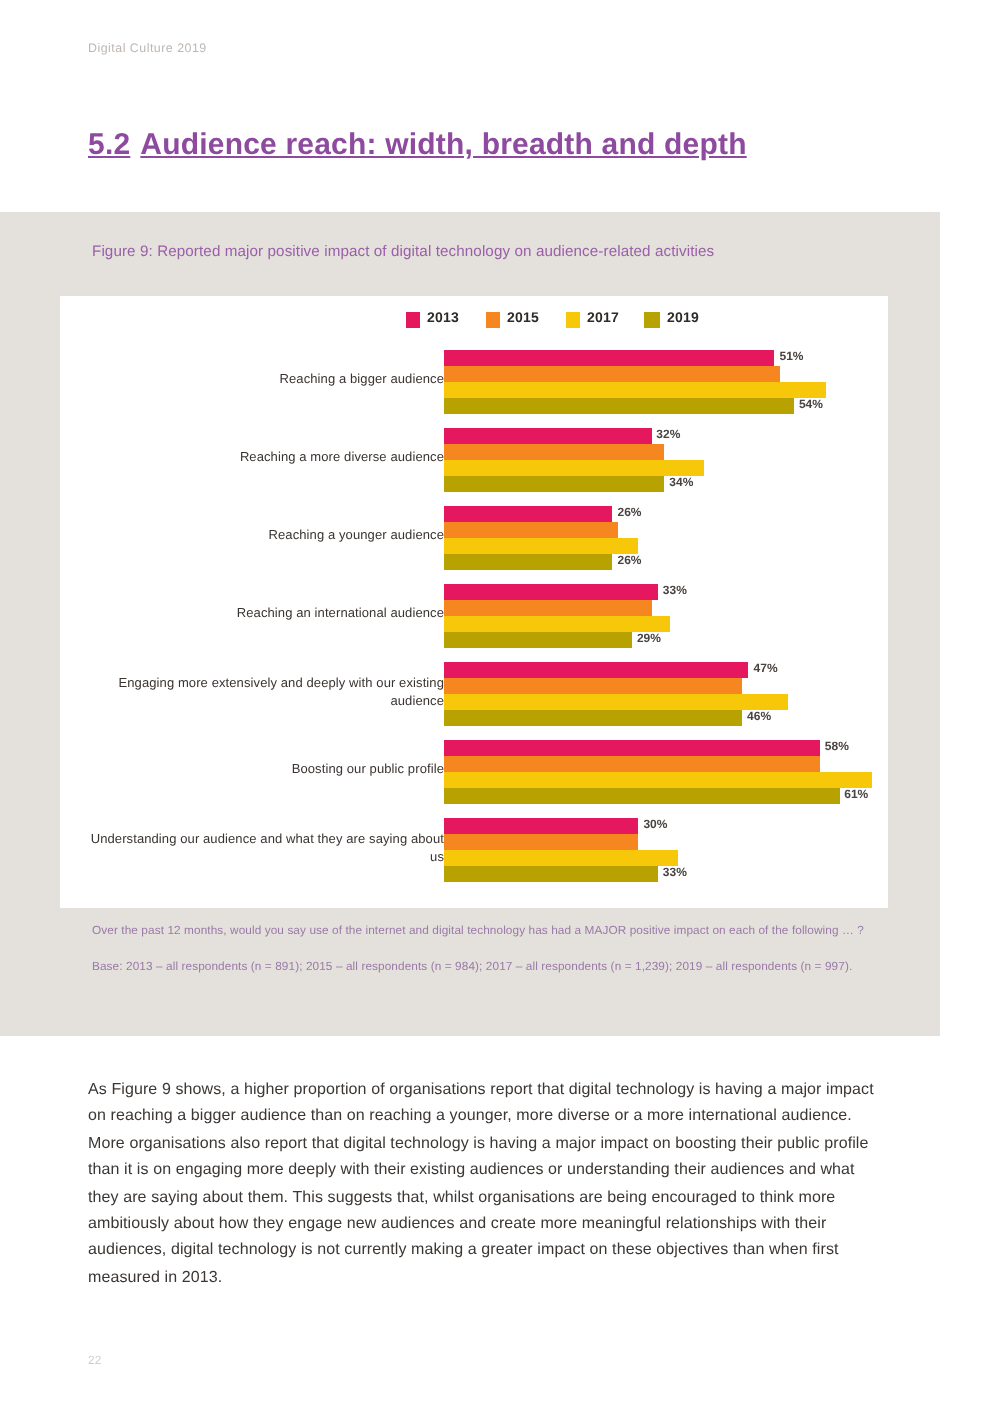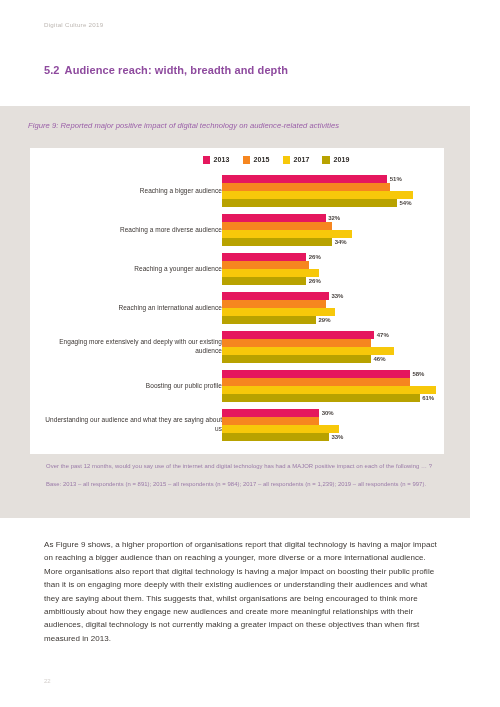--- a/index.html
+++ b/index.html
@@ -28,47 +28,47 @@
     font-size: 6.2px;
     letter-spacing: 0.25px;
     color: #bdb7b2;
   }
 
   
   .section-heading {
     position: absolute;
     left: 44px;
     top: 64px;
-    font-size: 11px;
+    font-size: 15px;
     font-weight: bold;
     letter-spacing: 0.1px;
     color: #8e4a9e;
+    text-decoration: underline;
   }
   .section-heading .num { margin-right: 5px; }
 
   
   .figure-panel {
     position: absolute;
     left: 0;
     top: 106px;
     width: 470px;
     height: 412px;
     background: #e4e0dc;
   }
 
   .figure-caption {
     position: absolute;
-    left: 28px;
+    left: 46px;
     top: 14px;
     width: 352px;
     font-size: 7.6px;
     line-height: 11.5px;
     letter-spacing: 0.05px;
     color: #9a5fa8;
-    font-style: italic;
   }
 
   
   .chart-card {
     position: absolute;
     left: 30px;
     top: 42px;
     width: 414px;
     height: 306px;
     background: #ffffff;

